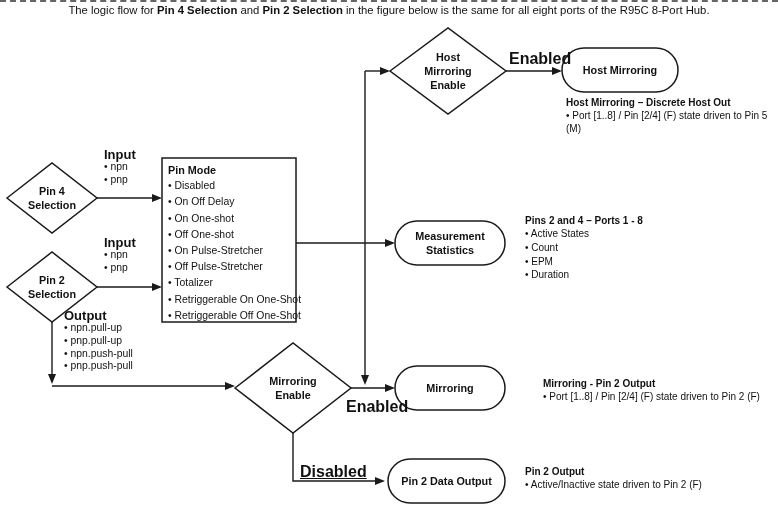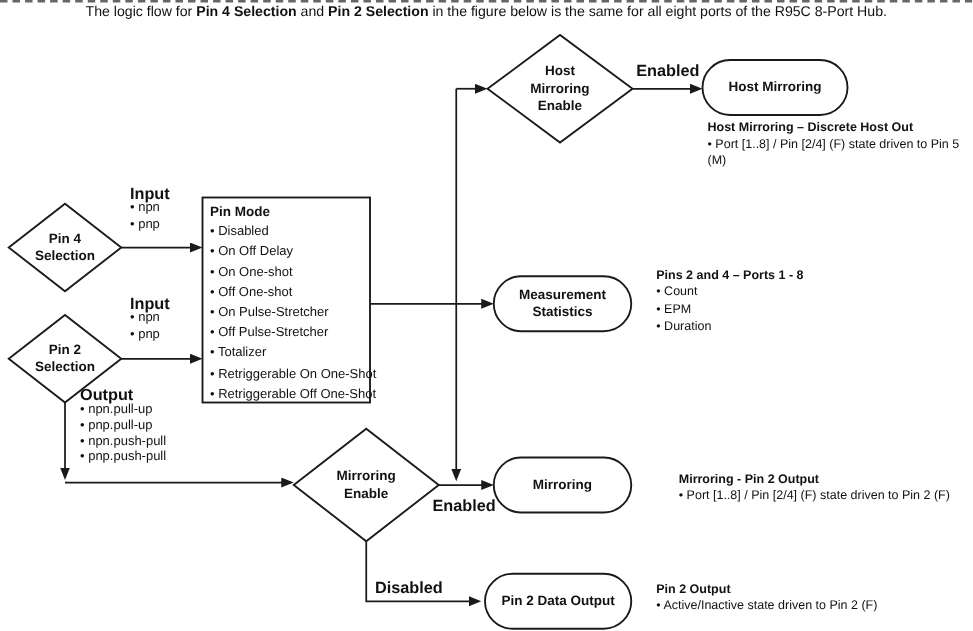--- a/index.html
+++ b/index.html
@@ -12,21 +12,21 @@
   .lbl{position:absolute;line-height:1.2;}
   .title{top:4px;left:0;width:778px;text-align:center;font-size:11.3px;color:#111;}
   .b{font-weight:bold;}
   .node-label{
     display:flex;align-items:center;justify-content:center;text-align:center;
     font-weight:bold;font-size:10.8px;white-space:pre-line;line-height:1.3;
   }
   .note .hdr{font-weight:bold;font-size:10px;line-height:13px;}
   .note .items div{font-size:10px;line-height:13px;}
   .note.wide .items div{line-height:13.8px;}
-  .edge-label{font-weight:bold;font-size:13px;}
+  .edge-label{font-weight:bold;font-size:16px;}
   .io-block .hdr{font-weight:bold;font-size:13px;line-height:13px;}
   .io-block .items div{font-size:10.4px;line-height:12.8px;}
   .pinmode{left:168px;top:162px;width:124px;}
   .pinmode .hdr{font-weight:bold;font-size:10.8px;line-height:16.2px;}
   .pinmode .items div{font-size:10.4px;line-height:16.2px;white-space:nowrap;}
 </style>
 </head>
 <body>
 
 <div id="stage">
@@ -118,31 +118,32 @@
     <div class="items">
         <div>• npn.pull-up</div>
         <div>• pnp.pull-up</div>
         <div>• npn.push-pull</div>
         <div>• pnp.push-pull</div>
       </div>
   </div>
 
   <div class="lbl edge-label" style="left:509px;top:49px;">Enabled</div>
   <div class="lbl edge-label" style="left:346px;top:397px;">Enabled</div>
-  <div class="lbl edge-label" style="left:300px;top:462px;">Disabled</div>
+  <div class="lbl edge-label" style="left:300px;top:462px;text-decoration:underline;">Disabled</div>
 
   <div class="lbl note" style="left:566px;top:96px;">
     <div class="hdr">Host Mirroring – Discrete Host Out</div>
     <div class="items">
         <div>• Port [1..8] / Pin [2/4] (F) state driven to Pin 5 (M)</div>
       </div>
   </div>
   <div class="lbl note wide" style="left:525px;top:214px;">
     <div class="hdr">Pins 2 and 4 – Ports 1 - 8</div>
     <div class="items">
+        <div>• Active States</div>
         <div>• Count</div>
         <div>• EPM</div>
         <div>• Duration</div>
       </div>
   </div>
   <div class="lbl note" style="left:543px;top:377px;">
     <div class="hdr">Mirroring - Pin 2 Output</div>
     <div class="items">
         <div>• Port [1..8] / Pin [2/4] (F) state driven to Pin 2 (F)</div>
       </div>

